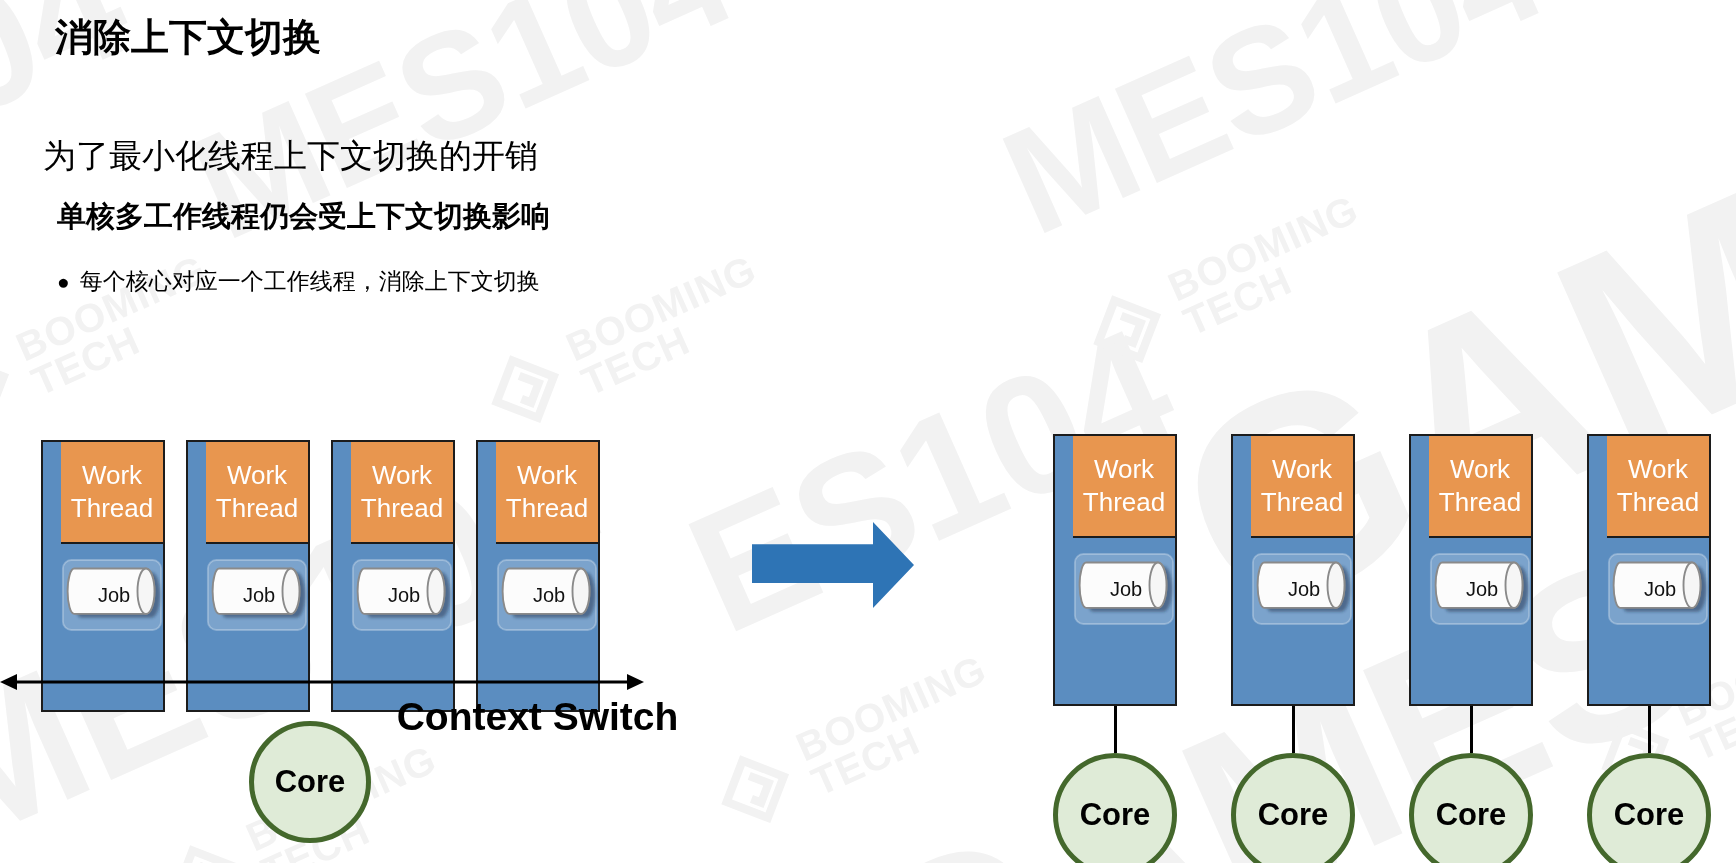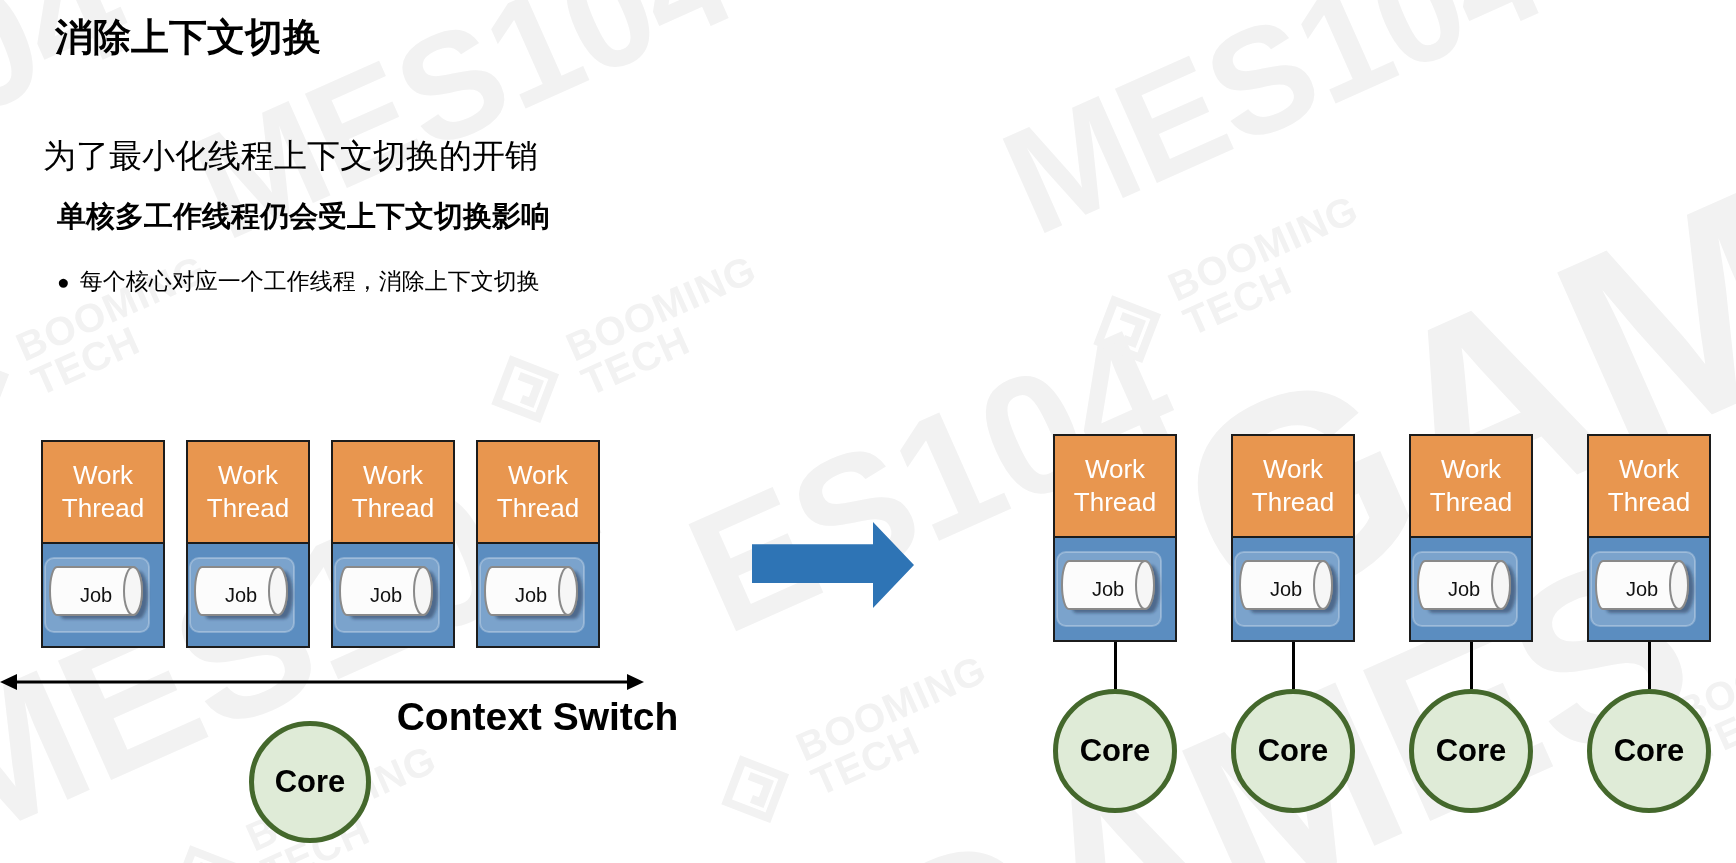--- a/index.html
+++ b/index.html
@@ -49,22 +49,22 @@
   .sub1{position:absolute;left:43px;top:134px;font-size:33px;margin:0;}
   .sub2{position:absolute;left:57px;top:197px;font-size:29px;font-weight:600;margin:0;font-family:Liberation Serif, serif;}
   .bullet{position:absolute;left:57px;top:266px;font-size:23px;margin:0;display:flex;align-items:center;gap:10px;}
   .bullet .dot{font-size:21px;}
   
   .group{position:absolute;display:flex;}
   .left-group{left:41px;top:440px;gap:21px;}
   .right-group{left:1053px;top:434px;gap:54px;}
   .col{display:flex;flex-direction:column;align-items:center;width:124px;}
   .thread-cell{
-    width:124px;height:208px;box-sizing:border-box;
-    border:2px solid #1c1c1c;background:var(--thread-body-blue,#5B8DC0);
+    width:124px;height:272px;box-sizing:border-box;
+    border:2px solid #1c1c1c;background:var(--thread-body-blue,#5B8DC0);padding-left:18px;
   }
   .thread-header{
     height:102px;box-sizing:border-box;border-bottom:2px solid #1c1c1c;
     background:var(--thread-header-orange,#E8964F);
     display:flex;align-items:center;justify-content:center;text-align:center;
     color:#fff;font-size:26px;line-height:33px;
   }
   .thread-body{position:relative;height:102px;display:flex;align-items:center;}
   .cyl{display:block;}
   .job-label{

